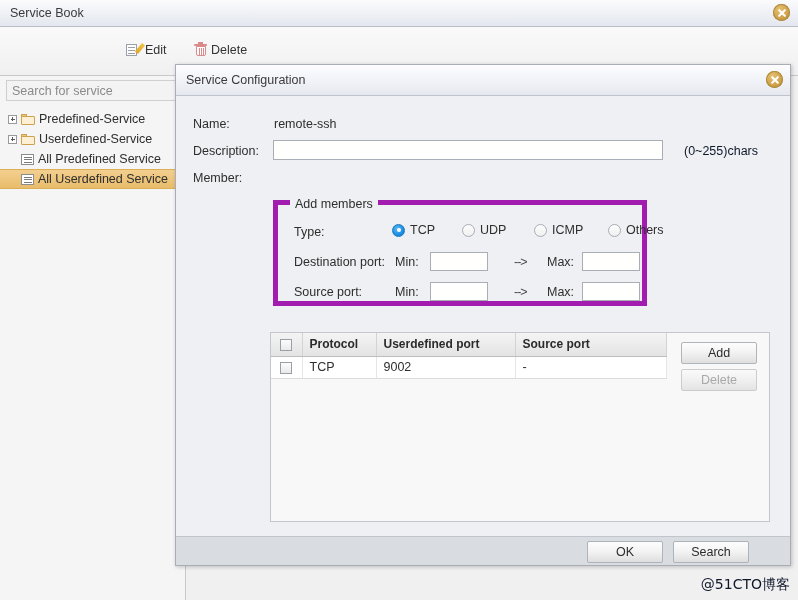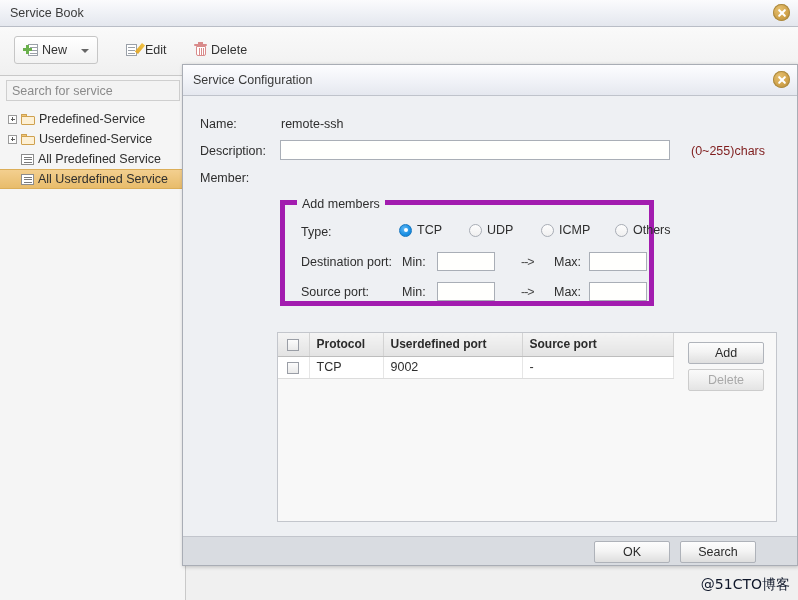--- a/index.html
+++ b/index.html
@@ -255,21 +255,21 @@
   #content-area {
     position: absolute;
     left: 187px; top: 76px;
     width: 611px; height: 524px;
     background: #f0f0f0;
   }
 
   
   #dialog {
     position: absolute;
-    left: 182px; top: 64px;
+    left: 175px; top: 64px;
     width: 616px; height: 502px;
     background: #e6e8ec;
     border: 1px solid #a9adb5;
     box-shadow: 1px 1px 4px rgba(0,0,0,0.22);
     box-sizing: border-box;
   }
   #dialog-titlebar {
     position: absolute;
     left: 0; top: 0;
     width: 100%; height: 31px;
@@ -311,21 +311,21 @@
     box-sizing: border-box;
     font-family: "Liberation Sans", sans-serif;
     font-size: 12.5px;
     color: #2e2e2e;
     padding: 0 3px;
     outline: none;
   }
   #desc-hint {
     position: absolute;
     left: 508px; top: 48px;
-    font-size: 12.5px; color: #7f1d1d;
+    font-size: 12.5px; color: #0f172a;
   }
 
   
   #member-group {
     position: absolute;
     left: 97px; top: 104px;
     width: 374px; height: 106px;
     border: 5px solid #a21caf;
     box-sizing: border-box;
     background: transparent;
@@ -515,33 +515,20 @@
 <body>
 
 <div id="main-window">
 
   <div id="main-titlebar">
     <div id="main-title-text">Service Book</div>
     <div id="main-close" class="close-btn"></div>
   </div>
 
   <div id="toolbar">
-    <div id="btn-new" class="tb-btn">
-      <span class="ico ico-new">
-        <span class="sheet">
-            <i></i>
-            <i></i>
-            <i></i>
-          </span>
-        <span class="plus-h"></span>
-          <span class="plus-v"></span>
-      </span>
-      <span class="tb-label">New</span>
-      <span class="caret-down"></span>
-    </div>
     <div id="btn-edit" class="tb-btn">
       <span class="ico ico-edit">
         <span class="page">
             <i></i>
             <i></i>
             <i></i>
           </span>
         <span class="pencil"></span>
       </span>
       <span class="tb-label">Edit</span>

